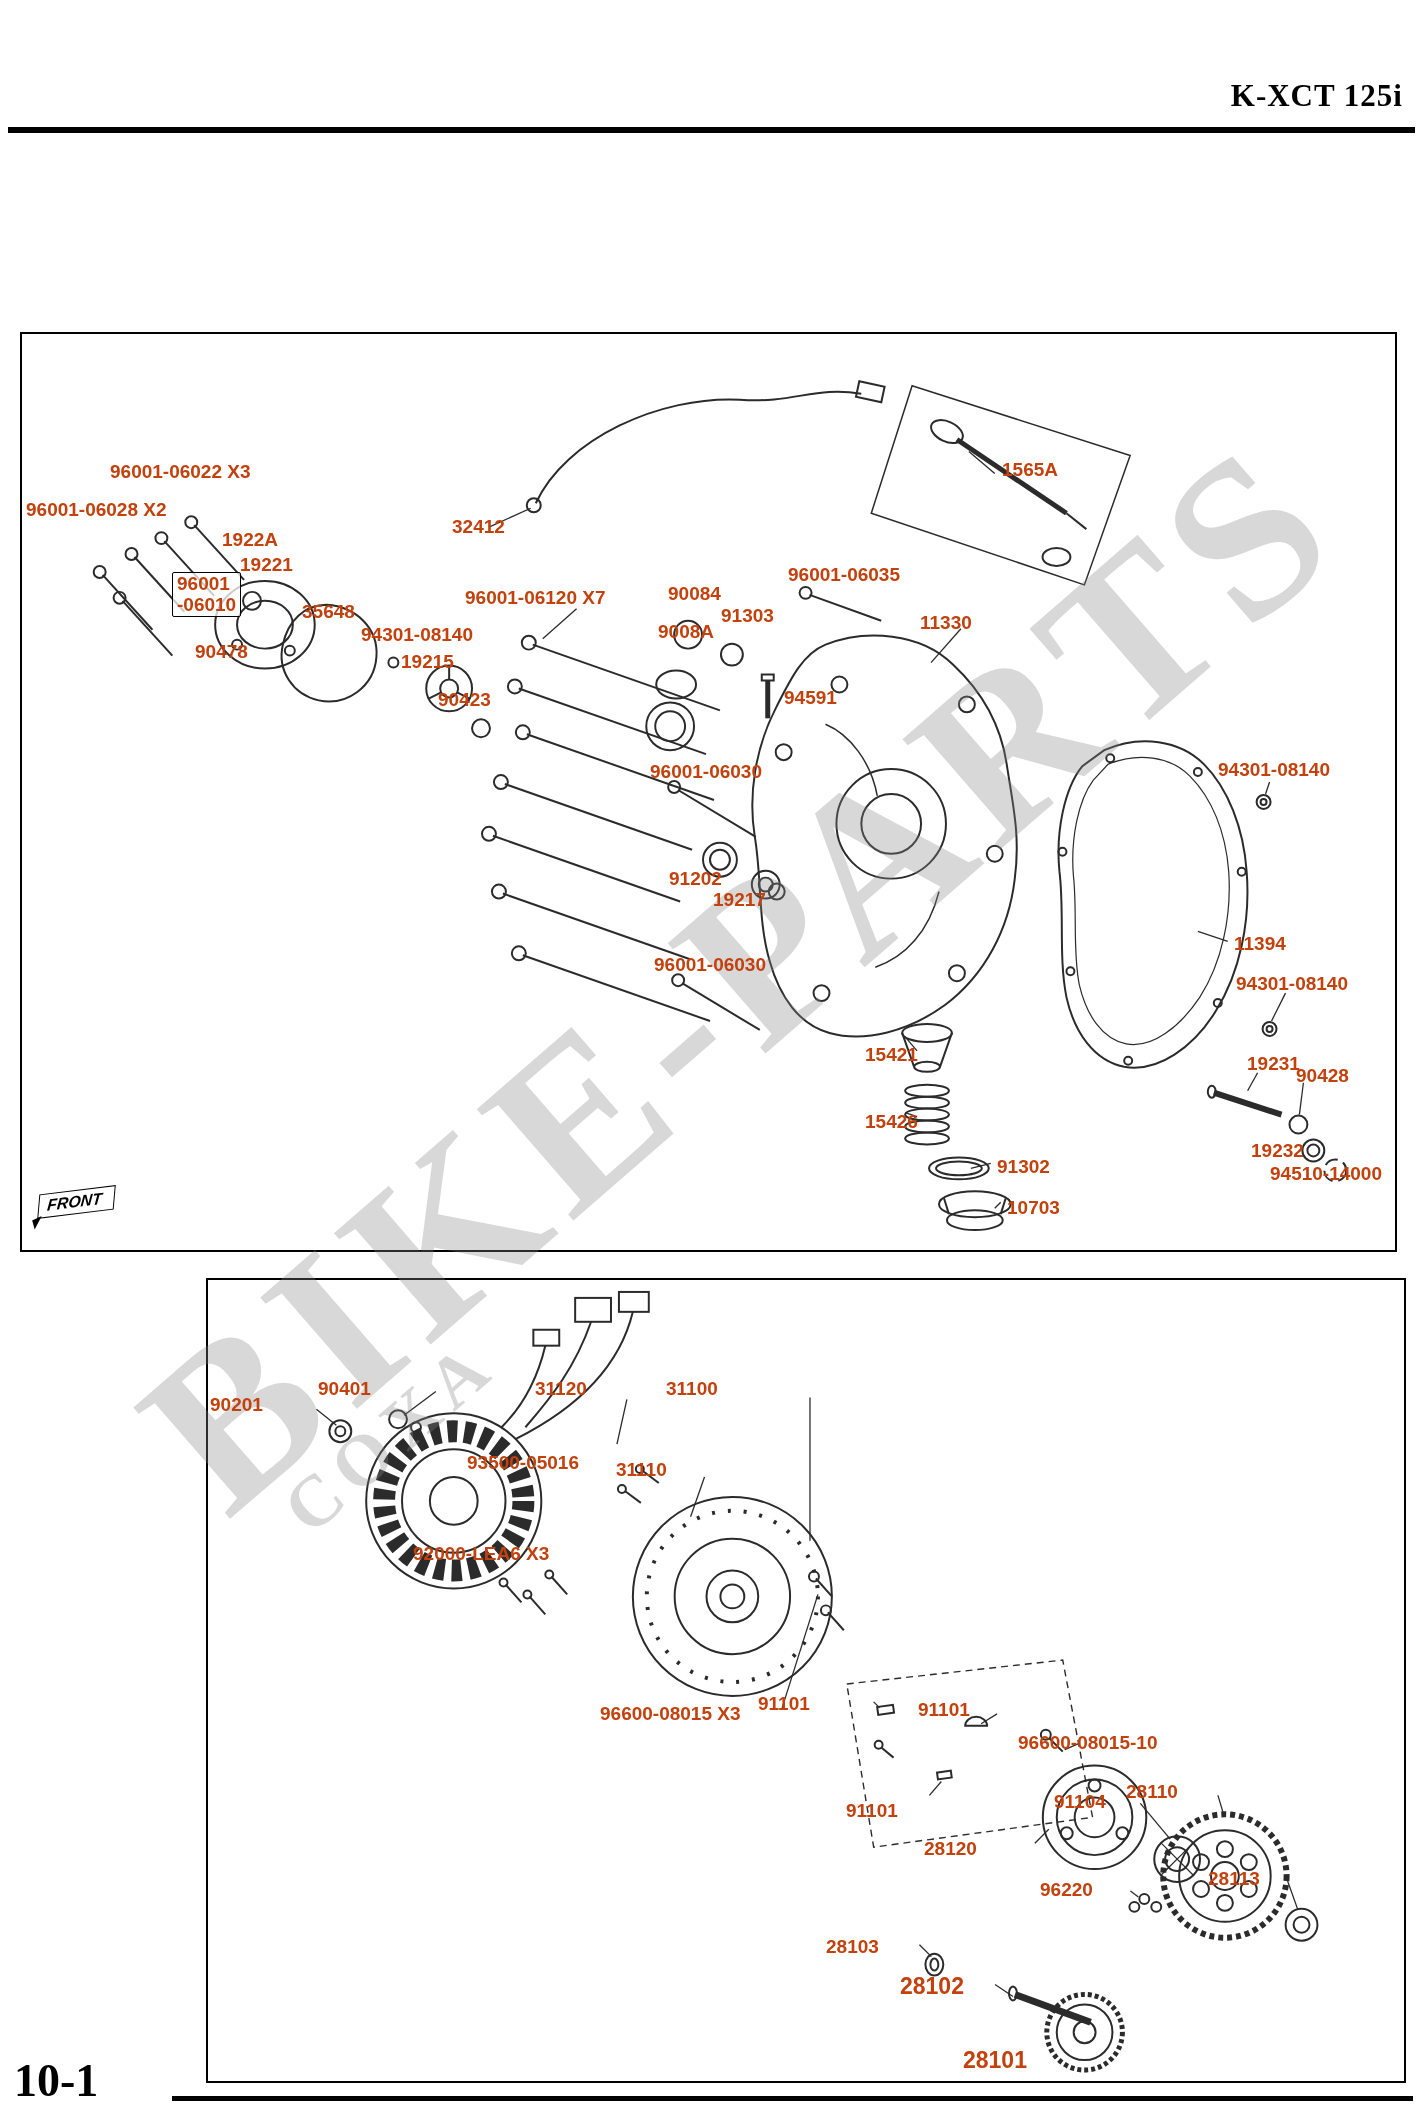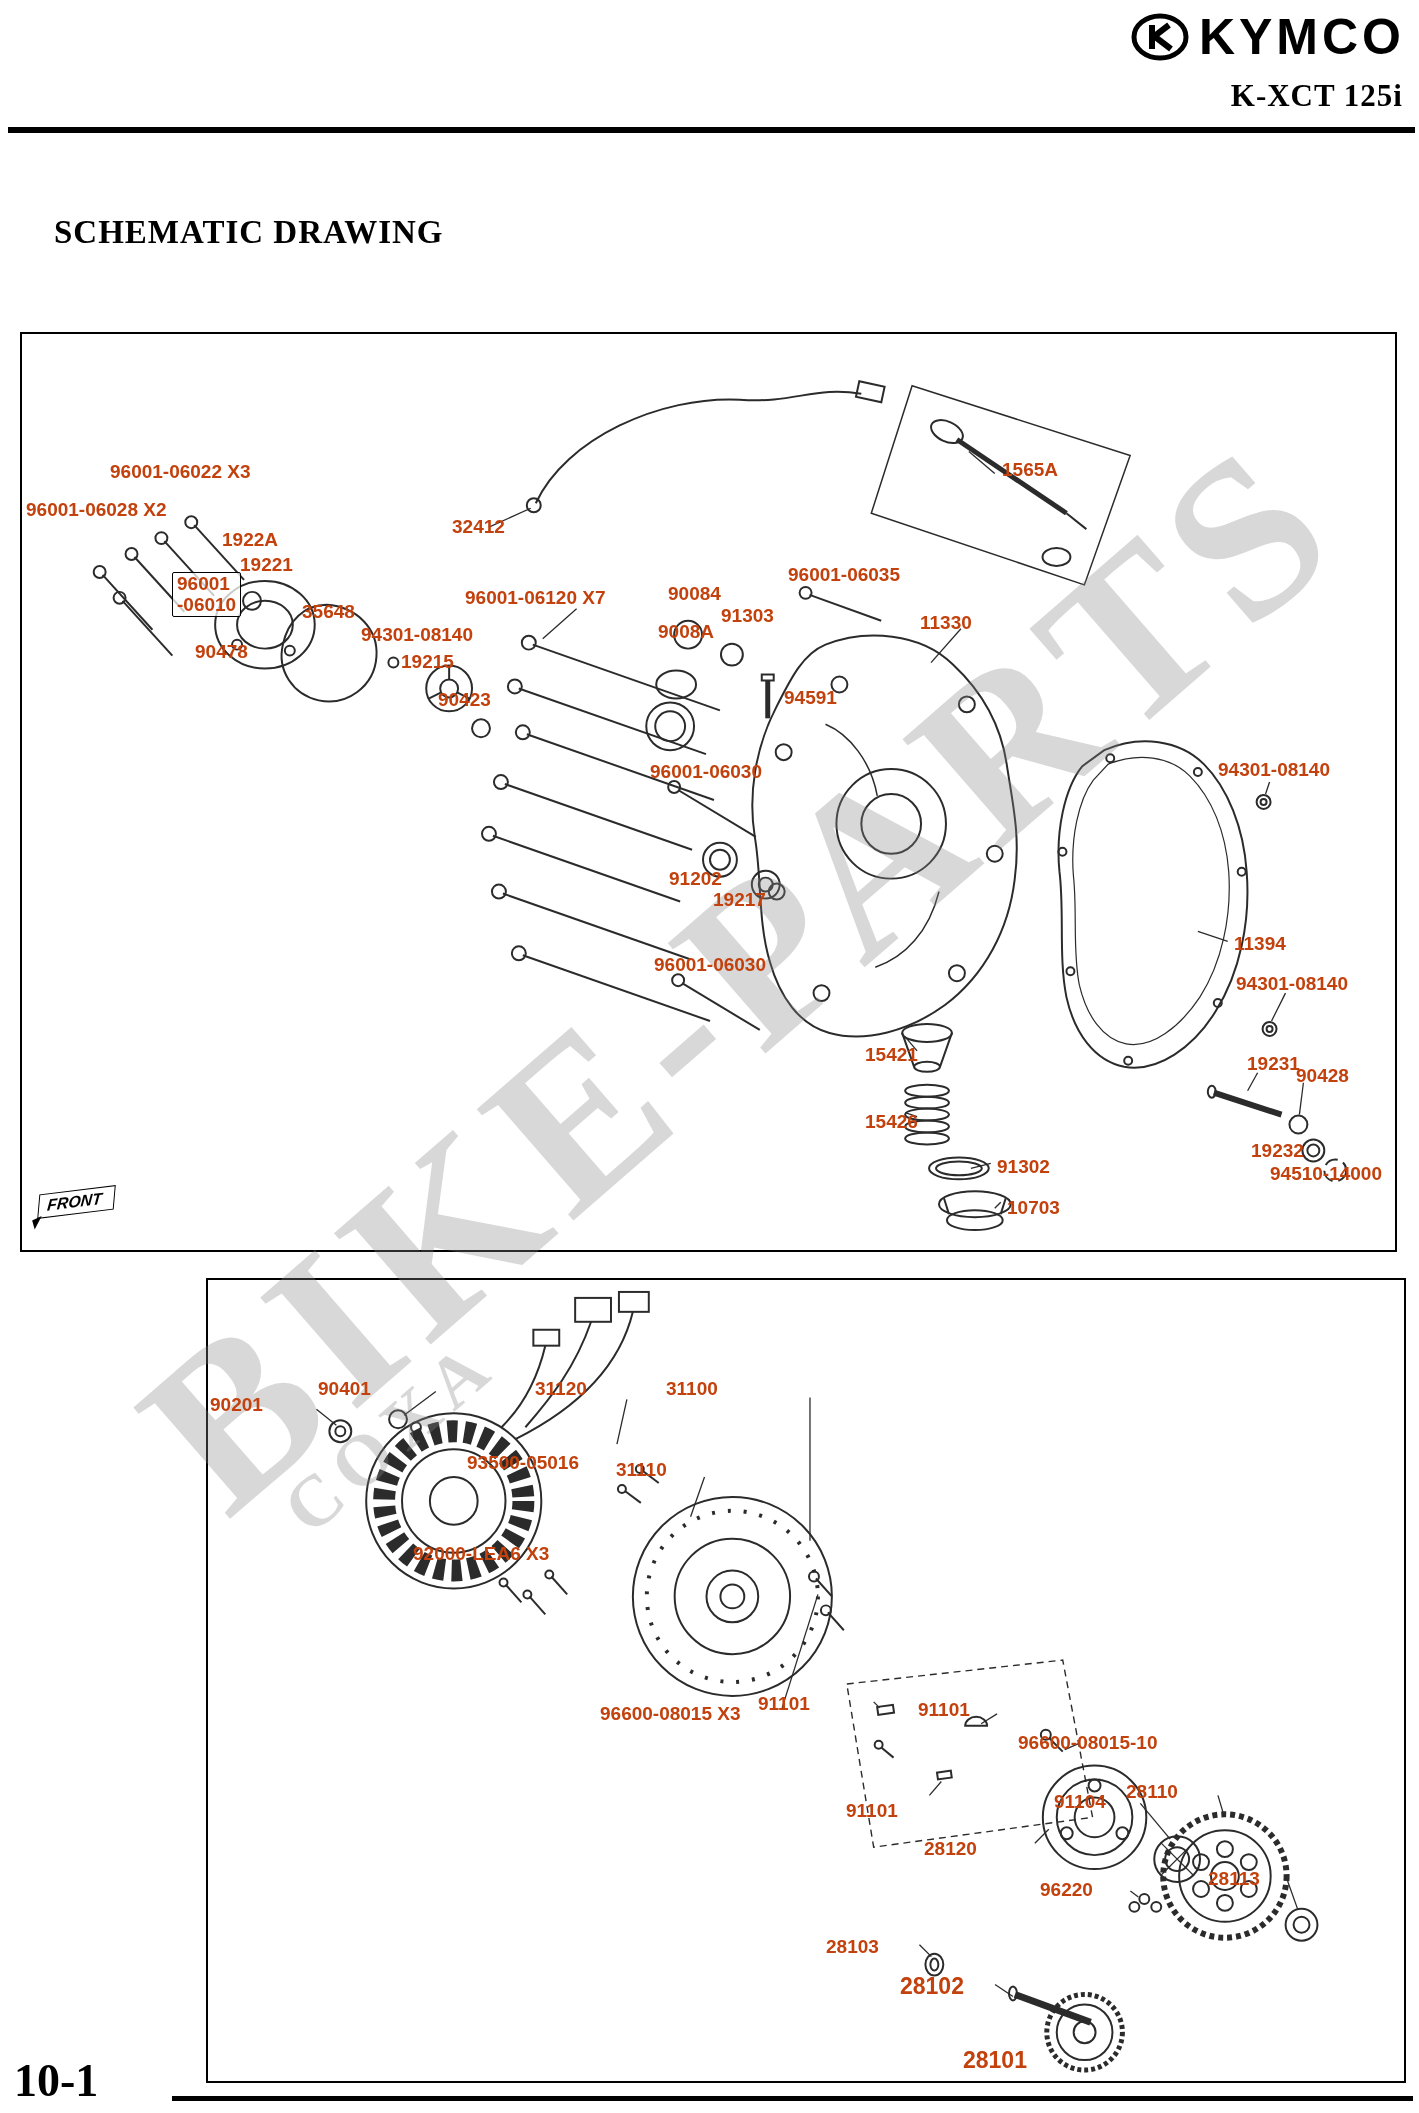--- a/index.html
+++ b/index.html
@@ -43,32 +43,24 @@
 
   
   .footer-page{position:absolute;left:14px;top:2054px;font-size:46px;font-weight:bold;}
   .footer-rule{position:absolute;left:172px;right:6px;top:2096px;height:5px;background:#000;}
 </style>
 </head>
 <body>
 
 <div class="page">
 
-  <div class="brand">
-    <svg width="58" height="50" viewBox="0 0 58 50">
-      <ellipse cx="29" cy="25" rx="26" ry="21" fill="none" stroke="#000" stroke-width="5"></ellipse>
-      <path d="M21 13 L21 37 M21 26 L38 13 M23 24 L40 37" stroke="#000" stroke-width="6" fill="none"></path>
-    </svg>
-    <span class="brand-name">KYMCO</span>
-  </div>
   <div class="model">K-XCT 125i</div>
 
   <div class="title-rule"></div>
 
-  <div class="section-heading">SCHEMATIC DRAWING</div>
 
   <div class="diagram-box" id="box1">
     <svg viewBox="0 0 1377 920">
       <g stroke="#2b2b2b" fill="none" stroke-width="2">
 
         <g>
           <line x1="172" y1="192" x2="222" y2="247"></line>
             <circle cx="169" cy="189" r="6"></circle>
           <line x1="142" y1="208" x2="192" y2="263"></line>
             <circle cx="139" cy="205" r="6"></circle>

